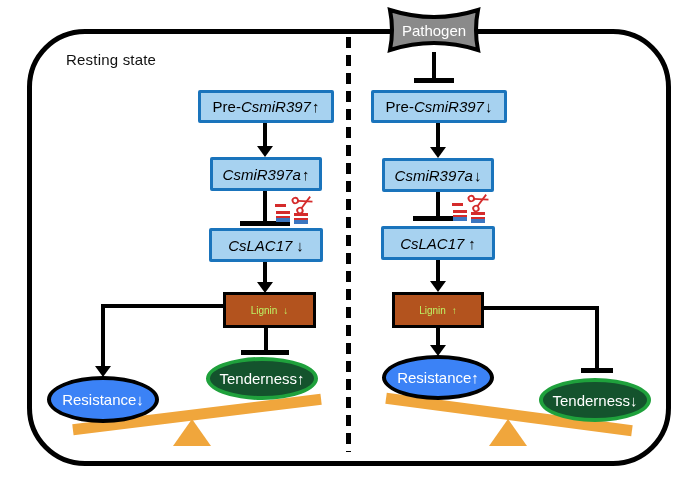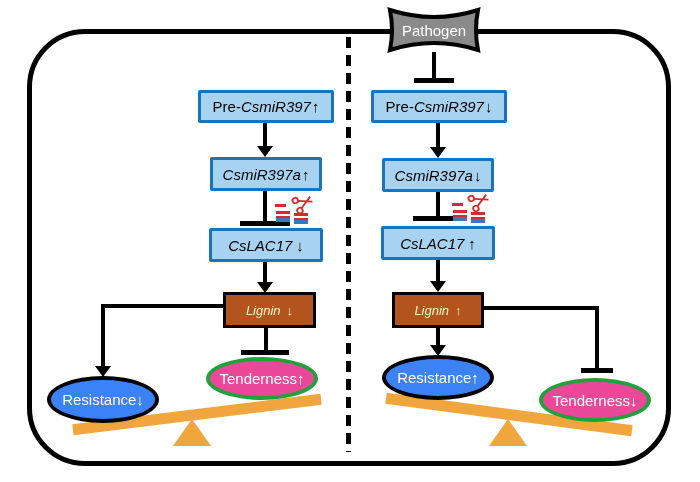--- a/index.html
+++ b/index.html
@@ -22,29 +22,29 @@
   
   .bbox{
     position:absolute;box-sizing:border-box;background:#A7D2F0;border:3px solid #1A74BC;
     border-radius:2px;display:flex;align-items:center;justify-content:center;
     font-size:15px;color:#000;white-space:nowrap;
   }
   .bbox .gene{font-style:italic;}
   .bbox .arr{margin-left:1px;}
   .lbox{
     position:absolute;box-sizing:border-box;background:#B3531E;border:3px solid #000;
-    display:flex;align-items:center;justify-content:center;font-size:13px;color:#fef9c3;white-space:nowrap;font-style:italic;
+    display:flex;align-items:center;justify-content:center;font-size:10px;color:#bef264;white-space:nowrap;
   }
   .lbox .arr{margin-left:6px;}
   .ell{
     position:absolute;box-sizing:border-box;border-radius:50%;
     display:flex;align-items:center;justify-content:center;font-size:15px;color:#fff;white-space:nowrap;z-index:3;
   }
   .ell-brown{background:#3b82f6;border:4px solid #000;}
-  .ell-green{background:#ec4899;border:4px solid #1FA13C;}
+  .ell-green{background:#14532d;border:4px solid #1FA13C;}
   
   .ln{position:absolute;background:#000;}
   .ah-down{
     position:absolute;width:0;height:0;
     border-left:8px solid transparent;border-right:8px solid transparent;border-top:11px solid #000;
   }
   
   .plank{position:absolute;background:#F0A63C;height:11px;z-index:1;}
   .fulcrum{
     position:absolute;width:0;height:0;z-index:2;
@@ -60,20 +60,21 @@
   .pathogen{position:absolute;left:386px;top:6px;z-index:5;}
 </style>
 </head>
 <body>
 
 <div class="canvas">
 
   <div class="frame"></div>
   <div class="divider"></div>
 
+  <div class="panel-title">Resting state</div>
 
   <div class="bbox" style="left:198px;top:90px;width:136px;height:33px">
     <span>Pre-</span>
       <span class="gene">CsmiR397</span>
       <span class="arr">↑</span>
   </div>
   <div class="ln" style="left:263px;top:123px;width:4px;height:25px"></div>
   <div class="ah-down" style="left:257px;top:146px"></div>
 
   <div class="bbox" style="left:210px;top:157px;width:112px;height:34px">

